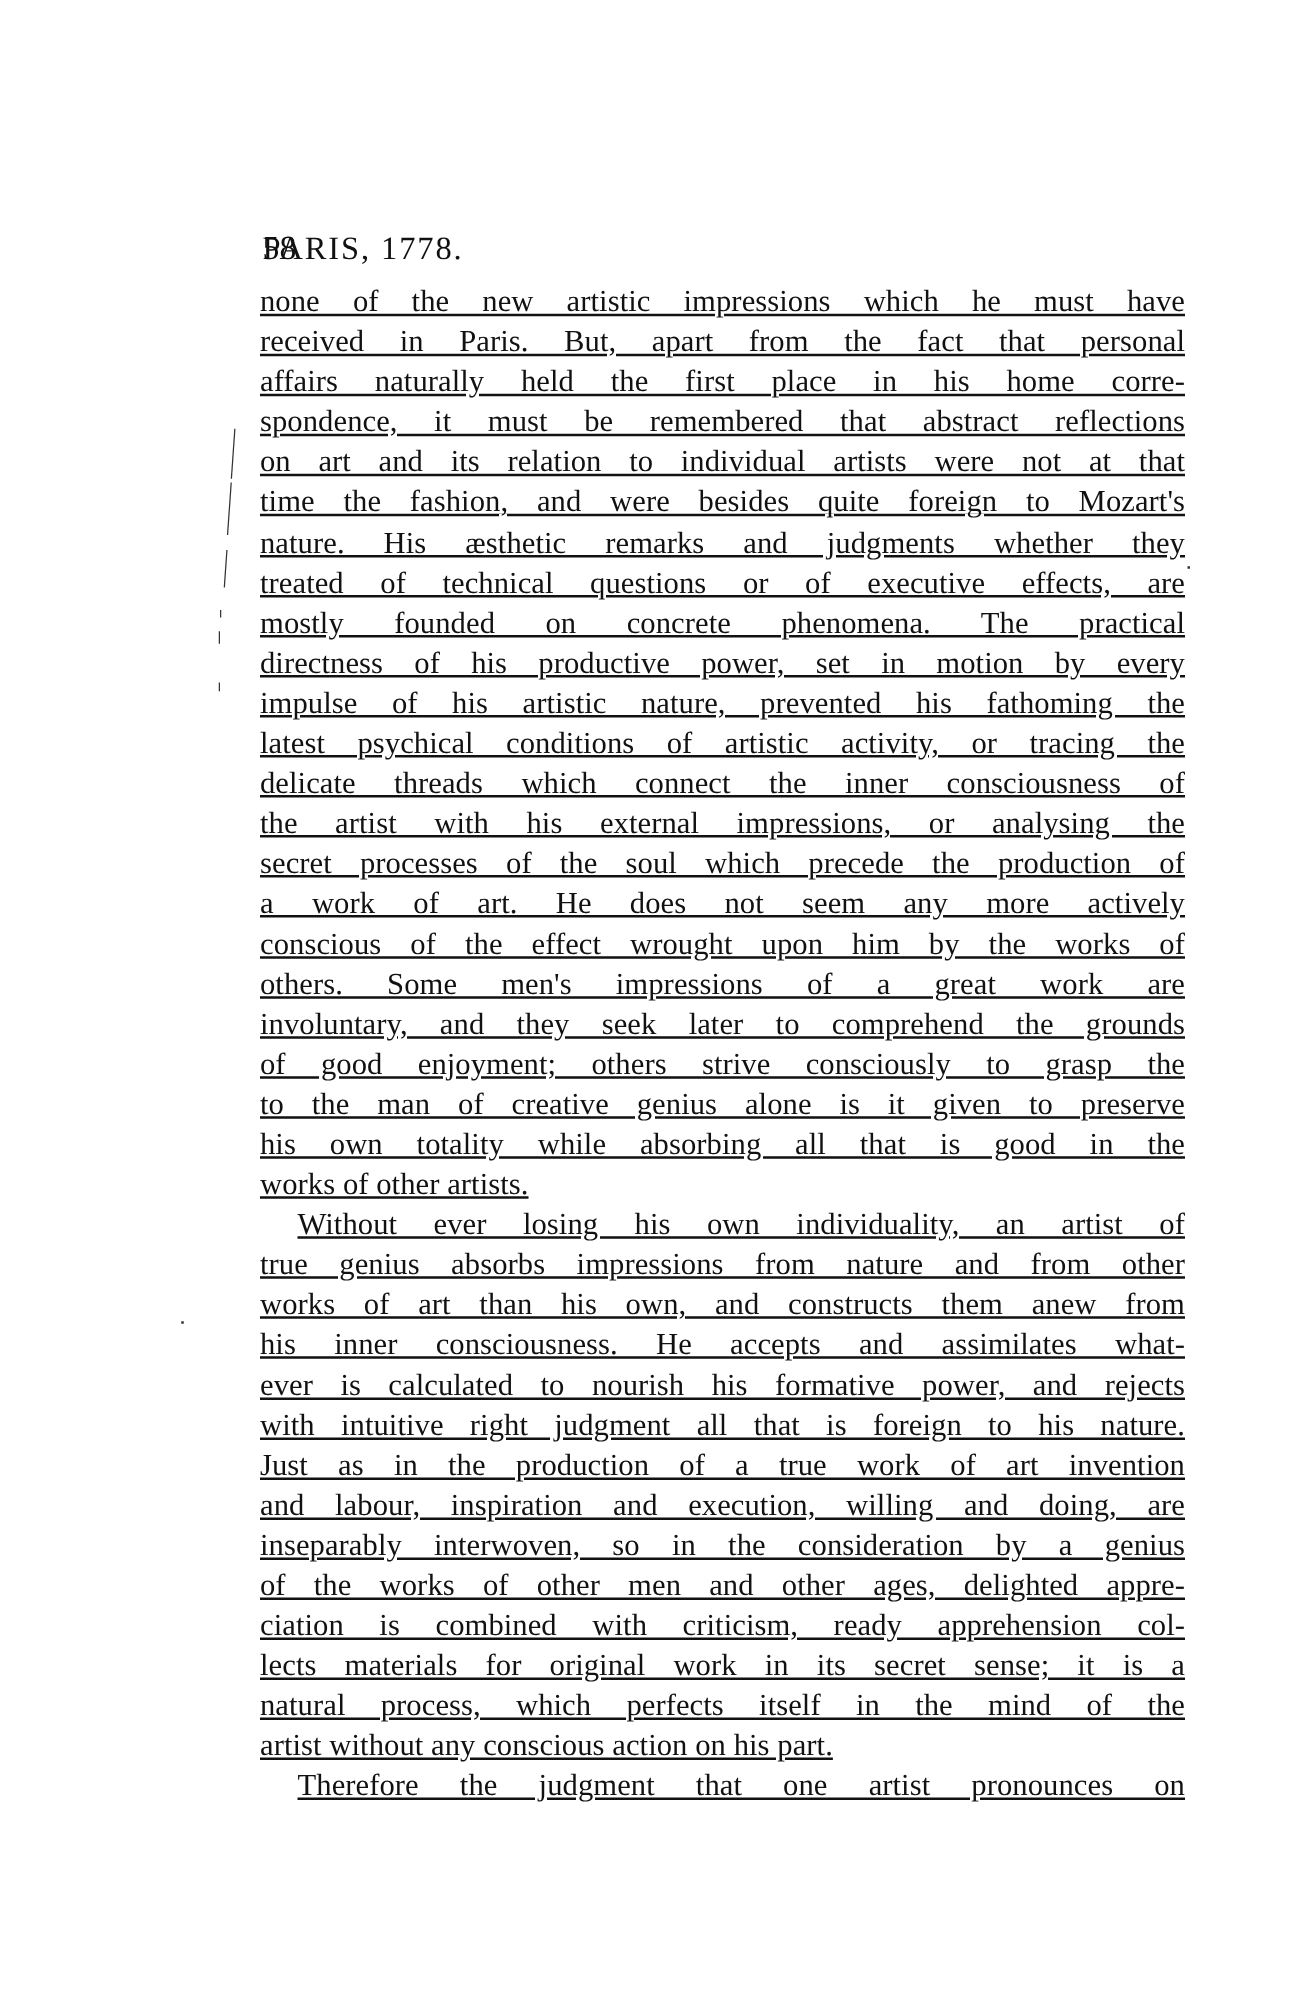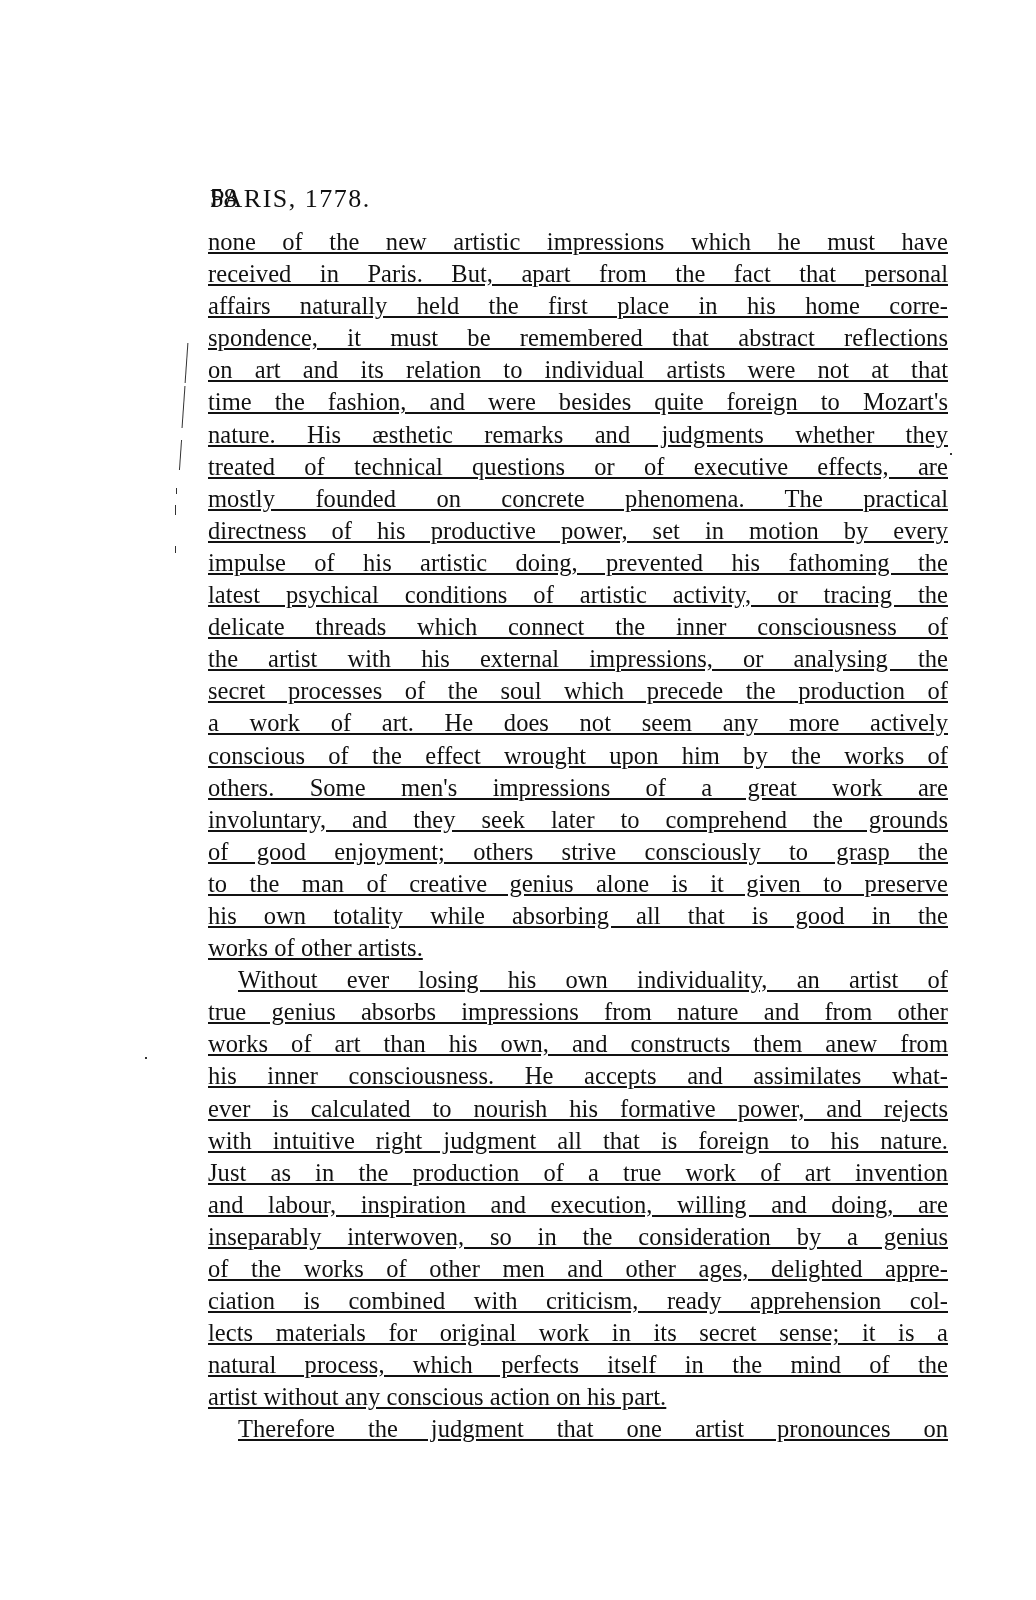--- a/index.html
+++ b/index.html
@@ -99,21 +99,21 @@
     <span class="line">none of the new artistic impressions which he must have</span>
     <span class="line">received in Paris.  But, apart from the fact that personal</span>
     <span class="line">affairs naturally held the first place in his home corre-</span>
     <span class="line">spondence, it must be remembered that abstract reflections</span>
     <span class="line">on art and its relation to individual artists were not at that</span>
     <span class="line">time the fashion, and were besides quite foreign to Mozart's</span>
     <span class="line">nature.  His æsthetic remarks and judgments whether they</span>
     <span class="line">treated of technical questions or of executive effects, are</span>
     <span class="line">mostly founded on concrete phenomena.  The practical</span>
     <span class="line">directness of his productive power, set in motion by every</span>
-    <span class="line">impulse of his artistic doing, prevented his fathoming the</span>
+    <span class="line">impulse of his artistic nature, prevented his fathoming the</span>
     <span class="line">latest psychical conditions of artistic activity, or tracing the</span>
     <span class="line">delicate threads which connect the inner consciousness of</span>
     <span class="line">the artist with his external impressions, or analysing the</span>
     <span class="line">secret processes of the soul which precede the production of</span>
     <span class="line">a work of art.  He does not seem any more actively</span>
     <span class="line">conscious of the effect wrought upon him by the works of</span>
     <span class="line">others.  Some men's impressions of a great work are</span>
     <span class="line">involuntary, and they seek later to comprehend the grounds</span>
     <span class="line">of good enjoyment; others strive consciously to grasp the</span>
     <span class="line">to the man of creative genius alone is it given to preserve</span>

